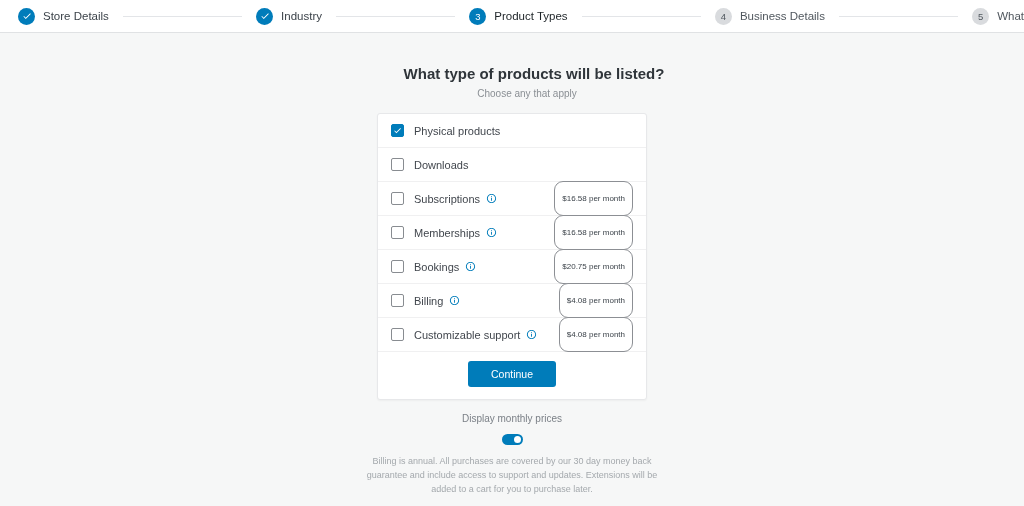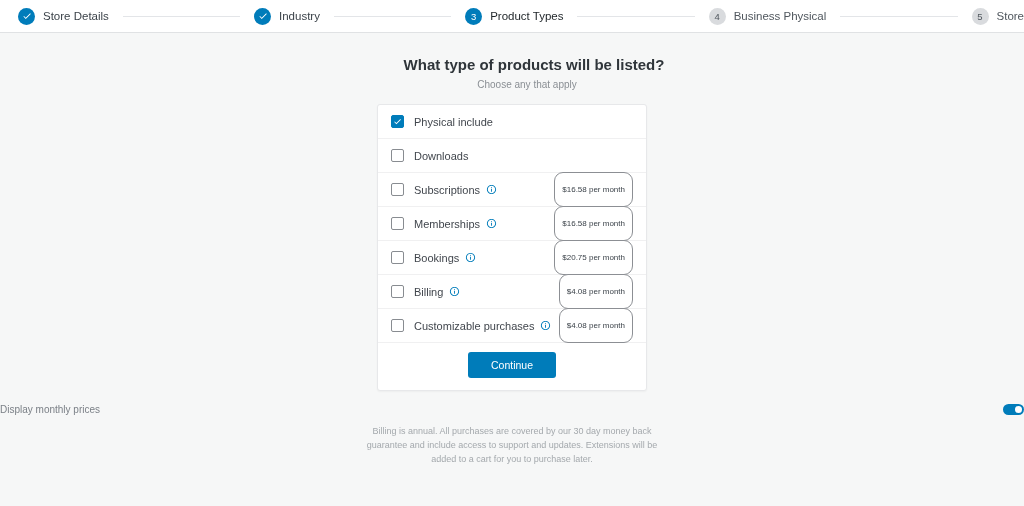--- a/index.html
+++ b/index.html
@@ -48,21 +48,21 @@
   .step.active .step-label { color: #1d2327; font-weight: 400; }
   .step-line {
     flex: 1 1 auto;
     height: 1px;
     background: #e3e5e8;
     margin: 0 14px;
   }
   
   .main { text-align: center; }
   .page-title {
-    margin-top: 23px;
+    margin-top: 32px;
     font-size: 15px;
     font-weight: 600;
     color: #2f353a;
     padding-left: 44px;
   }
   .page-subtitle {
     margin-top: 6px;
     font-size: 10px;
     color: #8a8f94;
     margin-left: 30px;
@@ -127,23 +127,24 @@
     border-radius: 3px;
     font-size: 10.5px;
     font-family: "Liberation Sans", sans-serif;
     padding: 7px 23px;
     cursor: pointer;
   }
   
   .toggle-row {
     margin-top: 13px;
     display: flex;
-    justify-content: space-between;
+    justify-content: flex-start;
     align-items: center;
     gap: 10px;
+    flex-direction: column;
   }
   .toggle-label { font-size: 10px; color: #7b8087; }
   .toggle {
     width: 21px; height: 11px;
     border-radius: 6px;
     background: #007cba;
     position: relative;
     cursor: pointer;
     flex: none;
   }
@@ -185,42 +186,42 @@
       <span class="step-label">Industry</span>
     </div>
     <span class="step-line"></span>
     <div class="step active">
       <span class="step-circle">3</span>
       <span class="step-label">Product Types</span>
     </div>
     <span class="step-line"></span>
     <div class="step upcoming">
       <span class="step-circle">4</span>
-      <span class="step-label">Business Physical</span>
+      <span class="step-label">Business Details</span>
     </div>
     <span class="step-line"></span>
     <div class="step upcoming">
       <span class="step-circle">5</span>
-      <span class="step-label">Store</span>
+      <span class="step-label">What</span>
     </div>
   </header>
 
 <main class="main">
   <h1 class="page-title">What type of products will be listed?</h1>
   <div class="page-subtitle">Choose any that apply</div>
 
   <section class="card">
     <div id="product-list">
         <div class="ptype-row">
           <span class="cbox checked">
             <svg viewBox="0 0 24 24">
               <path fill="#ffffff" d="M9 16.2 4.8 12l-1.4 1.4L9 19 21 7l-1.4-1.4z"></path>
             </svg>
           </span>
-          <span class="ptype-label">Physical include</span>
+          <span class="ptype-label">Physical products</span>
         </div>
         <div class="ptype-row">
           <span class="cbox"></span>
           <span class="ptype-label">Downloads</span>
         </div>
         <div class="ptype-row">
           <span class="cbox"></span>
           <span class="ptype-label">Subscriptions</span>
           <span class="info-icon">
             <svg viewBox="0 0 24 24">
@@ -254,21 +255,21 @@
           <span class="ptype-label">Billing</span>
           <span class="info-icon">
             <svg viewBox="0 0 24 24">
               <path fill="#007cba" d="M12 2C6.48 2 2 6.48 2 12s4.48 10 10 10 10-4.48 10-10S17.52 2 12 2zm0 18c-4.41 0-8-3.59-8-8s3.59-8 8-8 8 3.59 8 8-3.59 8-8 8zm-1-13h2v2h-2V7zm0 4h2v6h-2v-6z"></path>
             </svg>
           </span>
           <span class="price-badge">$4.08 per month</span>
         </div>
         <div class="ptype-row">
           <span class="cbox"></span>
-          <span class="ptype-label">Customizable purchases</span>
+          <span class="ptype-label">Customizable support</span>
           <span class="info-icon">
             <svg viewBox="0 0 24 24">
               <path fill="#007cba" d="M12 2C6.48 2 2 6.48 2 12s4.48 10 10 10 10-4.48 10-10S17.52 2 12 2zm0 18c-4.41 0-8-3.59-8-8s3.59-8 8-8 8 3.59 8 8-3.59 8-8 8zm-1-13h2v2h-2V7zm0 4h2v6h-2v-6z"></path>
             </svg>
           </span>
           <span class="price-badge">$4.08 per month</span>
         </div>
       </div>
     <div class="card-footer">
       <button class="continue-btn">Continue</button>

